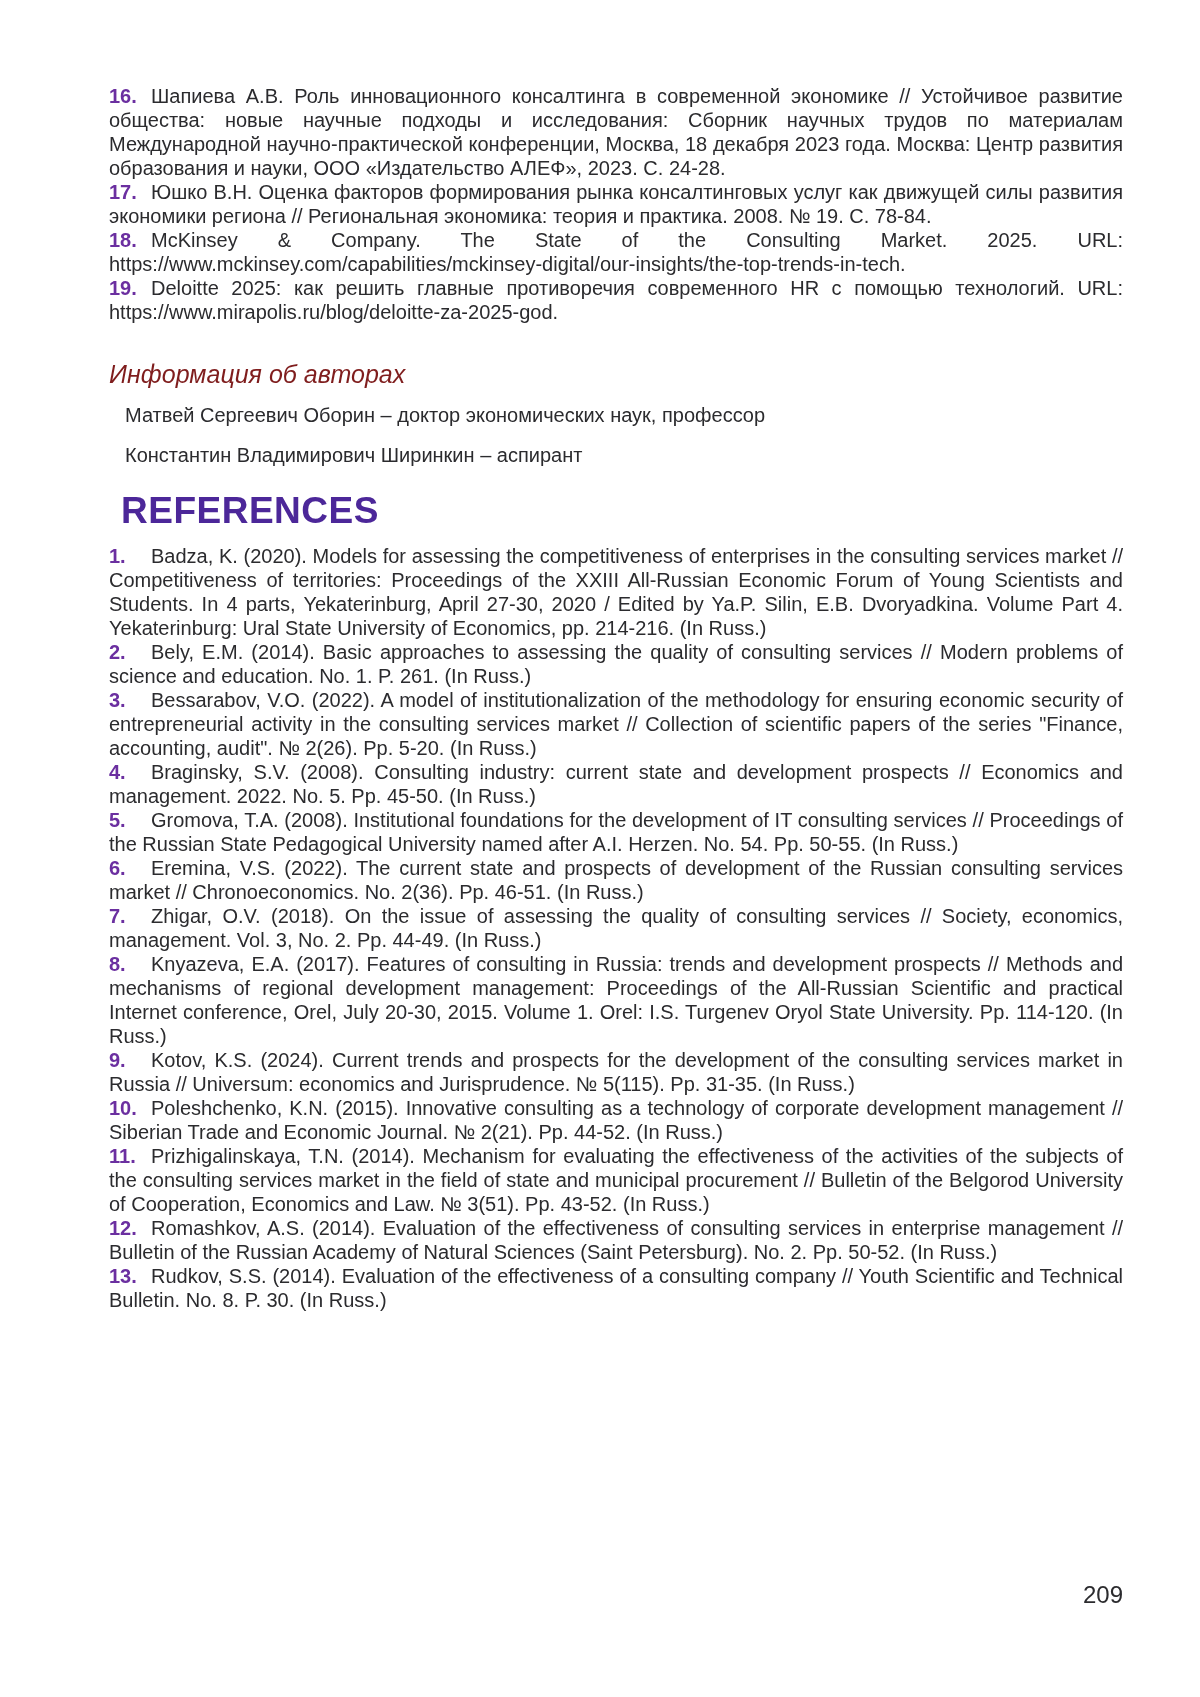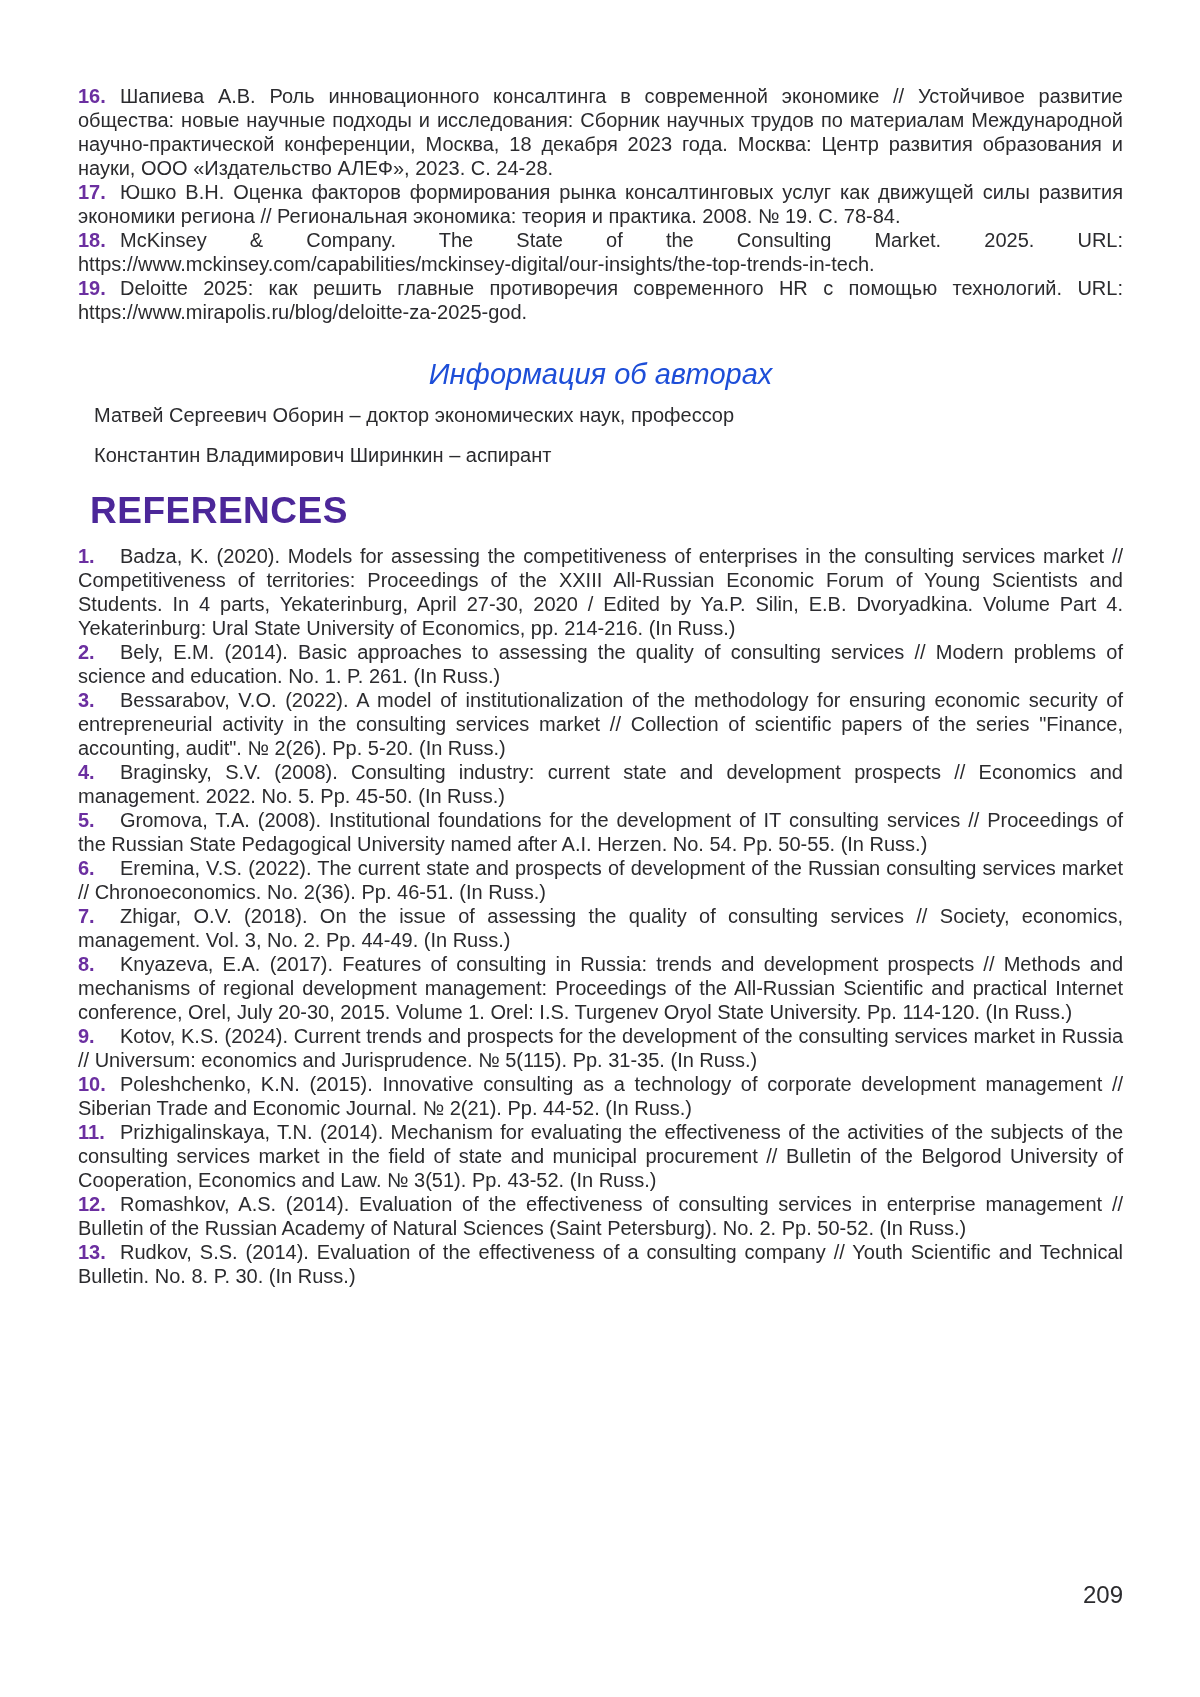--- a/index.html
+++ b/index.html
@@ -1,21 +1,21 @@
 <!DOCTYPE html>
 <html><head>
 <meta charset="utf-8">
 <style>
   html, body { margin: 0; padding: 0; background: #ffffff; }
   .page {
     position: relative;
     width: 1200px;
     height: 1697px;
     box-sizing: border-box;
-    padding: 84px 77px 0 78px;
+    padding: 84px 77px 0 109px;
     background: #ffffff;
     font-family: "Liberation Sans", sans-serif;
     font-size: 20px;
     line-height: 24px;
     color: #2b2b2e;
     overflow: hidden;
   }
   .ref {
     margin: 0;
     text-align: justify;
@@ -23,26 +23,26 @@
   }
   .ref-num {
     font-weight: bold;
     color: #6b2fa0;
     display: inline-block;
     min-width: 42px;
   }
   .authors-section { margin-top: 37px; }
   .authors-heading {
     margin: 0 0 5px 0;
-    font-size: 29px;
+    font-size: 25px;
     line-height: 26px;
     font-style: italic;
     font-weight: 500;
-    color: #1d4ed8;
-    text-align: center;
+    color: #7f1d1d;
+    text-align: left;
   }
   .author-line { margin: 16px; text-align: left; }
   .references-heading {
     margin: 24px 0 13px 12px;
     font-size: 37px;
     line-height: 40px;
     font-weight: 800;
     letter-spacing: 0.5px;
     color: #4c2799;
     text-align: left;

